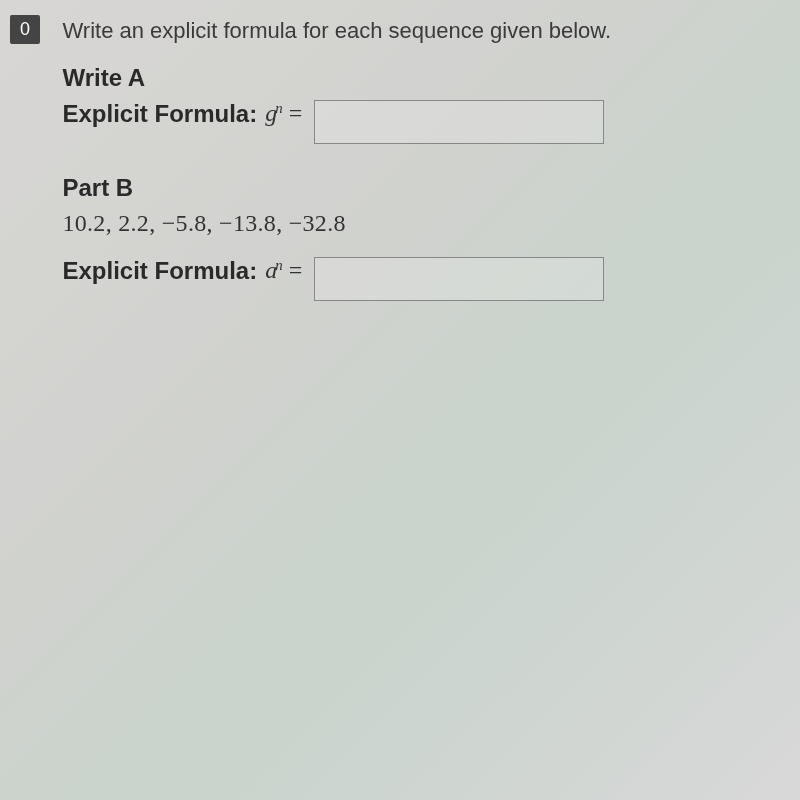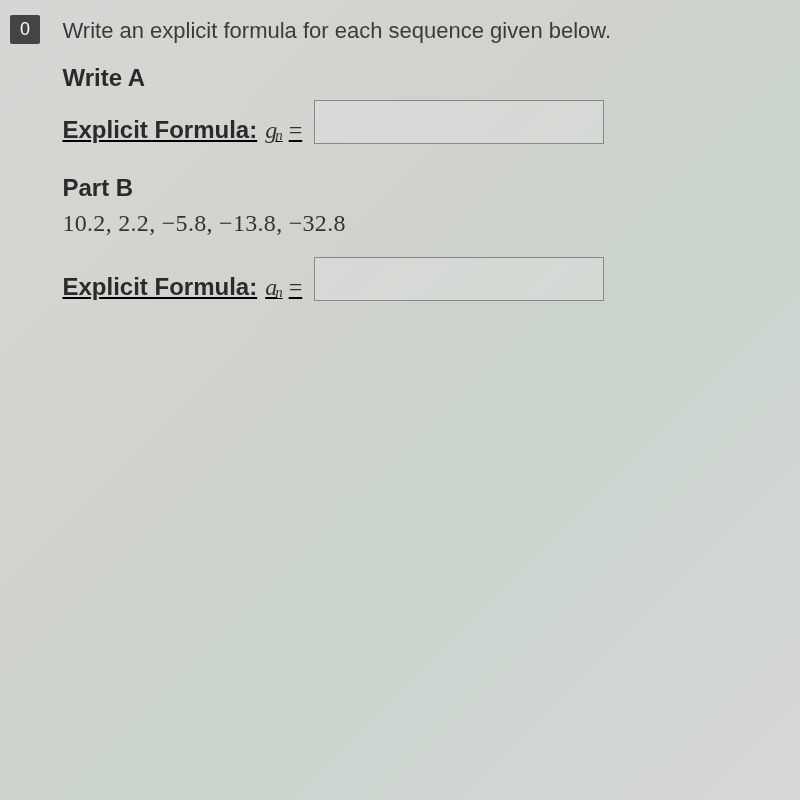--- a/index.html
+++ b/index.html
@@ -44,23 +44,22 @@
     }
     .sequence {
       font-size: 24px;
       color: #333;
       font-family: 'Times New Roman', Georgia, serif;
       margin: 8px 0 20px 0;
       letter-spacing: 0.3px;
     }
     .formula-row {
       display: flex;
-      align-items: flex-end;
+      align-items: flex-start;
       margin: 8px 0 30px 0;
-      text-decoration: underline;
     }
     .formula-label {
       font-size: 24px;
       font-weight: 700;
       color: #2a2a2a;
       margin-right: 8px;
     }
     .formula-var {
       font-family: 'Times New Roman', Georgia, serif;
       font-style: italic;

